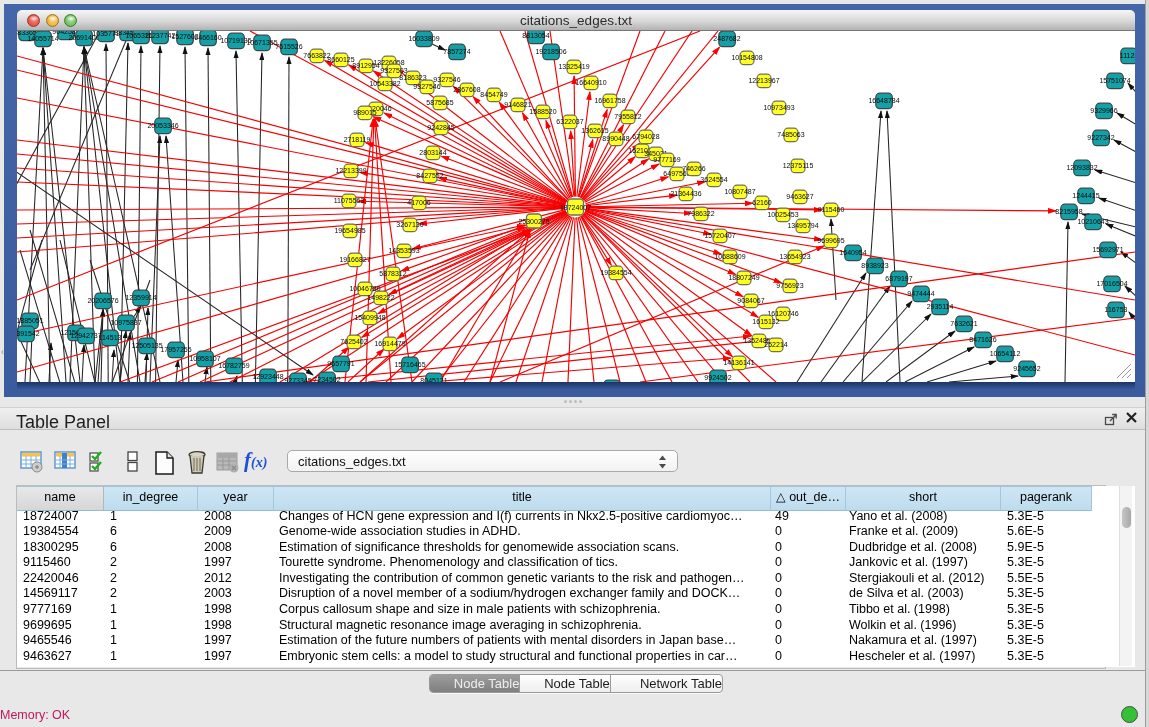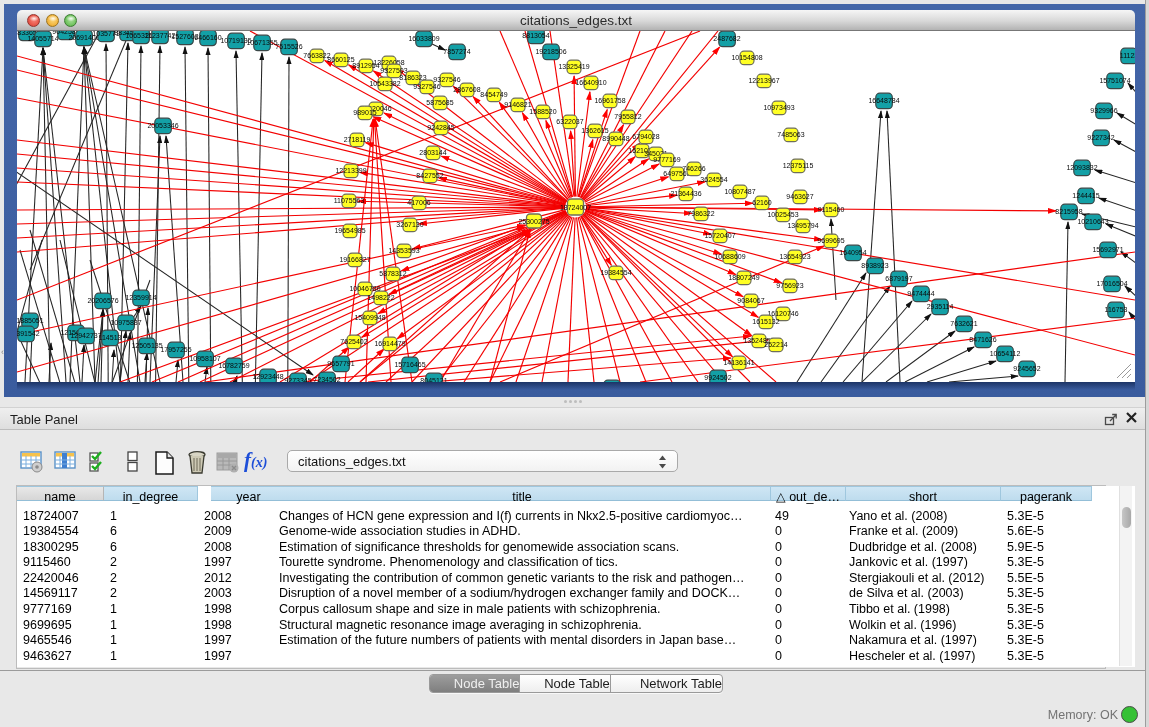--- a/index.html
+++ b/index.html
@@ -10,48 +10,48 @@
 #frame .shadow{position:absolute;left:13px;top:378px;width:1118px;height:8px;
  background:linear-gradient(#1c3466,rgba(58,92,158,0));}
 #titlebar{left:17px;top:10px;width:1118px;height:21px;border-radius:5px 5px 0 0;
  background:linear-gradient(#f6f6f6,#d8d8d8 55%,#b3b3b3);border-bottom:1px solid #777;box-sizing:border-box}
 #titlebar .t{position:absolute;left:0;right:0;top:3px;text-align:center;font-size:13.5px;color:#2b2b2b}
 .tl{position:absolute;top:4px;width:13px;height:13px;border-radius:50%;box-sizing:border-box}
 #canvas{left:17px;top:31px;width:1118px;height:351px;background:#fff;overflow:hidden}
 
 #tphead{left:0;top:407px;width:1145px;height:23px;background:linear-gradient(#efefef,#dedede);
  border-top:1px solid #d2d2d2;border-bottom:1px solid #bdbdbd;box-sizing:border-box}
-#tphead .t{position:absolute;left:10px;top:4px;font-size:13px;color:#1e1e1e}
+#tphead .t{position:absolute;left:16px;top:4px;font-size:18px;color:#1e1e1e}
 #grip{left:564px;top:399px;width:22px;height:6px;display:flex;gap:2px}
 #grip i{width:3px;height:3px;background:#bdbdbd;border-radius:50%;margin-top:1px}
 
 .tbi{position:absolute;top:450px}
 #combo{left:287px;top:450px;width:391px;height:22px;background:linear-gradient(#fff,#f2f2f2);
  border:1px solid #a9a9a9;border-radius:5px;box-sizing:border-box}
 #combo .t{position:absolute;left:10px;top:3px;font-size:13px;color:#111}
 
 #tbl{left:17px;top:486px;width:1118px;height:181px;background:#fff;font-size:12.5px;color:#000}
-.th{position:absolute;top:0;height:15px;background:linear-gradient(#cfe6f4,#bedcee);
+.th{position:absolute;top:0;height:25px;background:linear-gradient(#cfe6f4,#bedcee);
  border-right:1px solid #9fc7de;border-top:1px solid #9fc7de;border-bottom:1px solid #93bed7;box-sizing:border-box;
  text-align:center;line-height:20px;font-size:12.5px}
 .tr{position:relative;height:15.6px;white-space:nowrap}
 .tr div{position:absolute;top:0;height:16px;line-height:15px;overflow:hidden}
 .c0{left:6px;width:92px}.c1{left:93px;width:88px}.c2{left:187px;width:80px}
 .c3{left:262px;width:492px}.c4{left:758px;width:70px}.c5{left:832px;width:150px}.c6{left:990px;width:90px}
 #vscroll{left:1119px;top:486px;width:13px;height:180px;background:#f3f3f3;border-left:1px solid #e0e0e0;box-sizing:border-box}
 #vthumb{position:absolute;left:2px;top:21px;width:9px;height:21px;background:linear-gradient(90deg,#c6c6c6,#a8a8a8);border-radius:4.5px}
 #tblborder{left:16px;top:485px;width:1090px;height:184px;border:1px solid #bcbcbc;box-sizing:border-box;pointer-events:none}
 
 #divider{left:0;top:670px;width:1145px;height:1px;background:#9b9b9b}
 #tabs{left:429px;top:674px;width:294px;height:19px;border:1px solid #9a9a9a;border-radius:4px;
  background:linear-gradient(#fff,#eee);box-shadow:0 1px 0 rgba(255,255,255,.7);box-sizing:border-box;display:flex}
 #tabs .seg{height:17px;line-height:17px;text-align:right;font-size:13px;color:#1c1c1c}
 #tabs .on{background:linear-gradient(#9d9d9d,#7f7f7f);color:#efefef;border-radius:3px 0 0 3px}
 #tabs .s1{width:90px}#tabs .s2{width:90px;border-left:1px solid #9a9a9a;border-right:1px solid #9a9a9a}#tabs .s3{width:112px}
-#memtxt{left:0;top:708px;width:1118px;text-align:right;font-size:12.5px;color:#737373}
+#memtxt{left:0;top:708px;width:1118px;text-align:left;font-size:12.5px;color:#be185d}
 #memdot{left:1121px;top:706px;width:17px;height:17px;border-radius:50%;background:#35c135;border:1.5px solid #4c4c4c;box-sizing:border-box}
 #rstrip{left:1145px;top:0;width:4px;height:727px;background:#d7d7d7;border-left:1px solid #9d9d9d;box-sizing:border-box}
 </style></head>
 <body>
 <div id="frame" class="abs">
     <div class="shadow"></div>
   </div>
 <div id="titlebar" class="abs">
   <div class="tl" style="left:10px;background:radial-gradient(ellipse 7px 4px at 6px 3.5px,rgba(255,255,255,.9),rgba(255,255,255,0) 70%),radial-gradient(circle at 6px 5px,#f88579,#e8574a 60%,#c43c33);border:1px solid #96352f"></div>
   <div class="tl" style="left:28.5px;background:radial-gradient(ellipse 7px 4px at 6px 3.5px,rgba(255,255,255,.9),rgba(255,255,255,0) 70%),radial-gradient(circle at 6px 5px,#fbd87e,#f2b63f 60%,#cf8f22);border:1px solid #9c7420"></div>
@@ -592,21 +592,21 @@
  <svg class="abs" style="right:10px;top:4px" width="9" height="14">
       <path d="M4.5 0.5 L8 5 H1 z" fill="#4a4a4a"></path>
       <path d="M4.5 13.5 L1 9 h7 z" fill="#4a4a4a"></path>
     </svg>
 </div>
 
 <div id="tblborder" class="abs"></div>
 <div id="tbl" class="abs">
  <div class="th" style="left:0;width:87px;background:linear-gradient(#e8e8e8,#d6d6d6);border-right:1px solid #b5b5b5">name</div>
  <div class="th" style="left:87px;width:94px">in_degree</div>
- <div class="th" style="left:194px;width:76px">year</div>
+ <div class="th" style="left:181px;width:76px">year</div>
  <div class="th" style="left:257px;width:497px">title</div>
  <div class="th" style="left:754px;width:75px">△ out_de…</div>
  <div class="th" style="left:829px;width:155px">short</div>
  <div class="th" style="left:984px;width:91px">pagerank</div>
  <div style="position:absolute;top:22.5px;left:0;width:1118px">
 <div class="tr">
         <div class="c0">18724007</div>
         <div class="c1">1</div>
         <div class="c2">2008</div>
         <div class="c3">Changes of HCN gene expression and I(f) currents in Nkx2.5-positive cardiomyoc…</div>
@@ -683,20 +683,21 @@
         <div class="c2">1997</div>
         <div class="c3">Estimation of the future numbers of patients with mental disorders in Japan base…</div>
         <div class="c4">0</div>
         <div class="c5">Nakamura et al. (1997)</div>
         <div class="c6">5.3E-5</div>
       </div>
 <div class="tr">
         <div class="c0">9463627</div>
         <div class="c1">1</div>
         <div class="c2">1997</div>
+        <div class="c3">Embryonic stem cells: a model to study structural and functional properties in car…</div>
         <div class="c4">0</div>
         <div class="c5">Hescheler et al. (1997)</div>
         <div class="c6">5.3E-5</div>
       </div>
  </div>
 </div>
 <div id="vscroll" class="abs">
     <div id="vthumb"></div>
   </div>
 <div id="divider" class="abs"></div>

